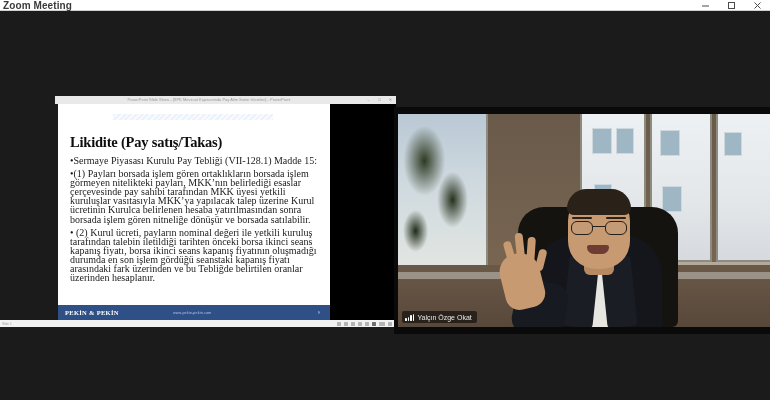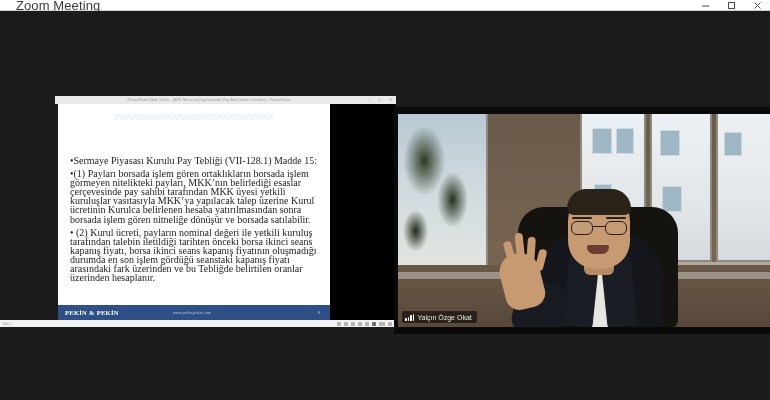--- a/index.html
+++ b/index.html
@@ -11,22 +11,22 @@
   }
   #app { position:relative; width:770px; height:400px; background:#1b1b1b; }
 
   
   .titlebar {
     position:absolute; left:0; top:0; width:770px; height:11px;
     background:#ffffff; display:flex; align-items:center;
     border-bottom:1px solid #d0d0d0;
   }
   .titlebar .title {
-    font-size:13px; color:#3a3a3a; margin-left:16px;
-    letter-spacing:.1px; line-height:11px; white-space:nowrap;
+    font-size:10px; color:#3a3a3a; margin-left:3px;
+    letter-spacing:.1px; line-height:11px; white-space:nowrap;font-weight:bold;
   }
   .wincontrols { position:absolute; right:0; top:0; height:11px; display:flex; }
   .wincontrols .wc {
     width:26px; height:11px; display:flex; align-items:center; justify-content:center;
   }
   .wc svg { display:block; }
 
   
   .stage {
     position:absolute; left:0; top:11px; width:770px; height:389px;
@@ -279,20 +279,21 @@
           </span>
         <span class="ppt-wc">
             <span>✕</span>
           </span>
       </div>
 
       <div class="ppt-letterbox"></div>
 
       <div class="slide">
         <div class="slide-deco"></div>
+        <div class="slide-title">Likidite (Pay satış/Takas)</div>
         <div class="slide-body">
           <p>•Sermaye Piyasası Kurulu Pay Tebliği (VII-128.1) Madde 15:</p>
           <p>•(1) Payları borsada işlem gören ortaklıkların borsada işlem görmeyen nitelikteki payları, MKK’nın belirlediği esaslar çerçevesinde pay sahibi tarafından MKK üyesi yetkili kuruluşlar vasıtasıyla MKK’ya yapılacak talep üzerine Kurul ücretinin Kurulca belirlenen hesaba yatırılmasından sonra borsada işlem gören nitneliğe dönüşür ve borsada satılabilir.</p>
           <p>• (2) Kurul ücreti, payların nominal değeri ile yetkili kuruluş tarafından talebin iletildiği tarihten önceki borsa ikinci seans kapanış fiyatı, borsa ikinci seans kapanış fiyatının oluşmadığı durumda en son işlem gördüğü seanstaki kapanış fiyatı arasındaki fark üzerinden ve bu Tebliğde belirtilen oranlar üzerinden hesaplanır.</p>
         </div>
         <div class="slide-footer">
           <span class="brand">PEKİN &amp; PEKİN</span>
           <span class="url">www.pekin-pekin.com</span>
           <span class="pageno">9</span>
         </div>

